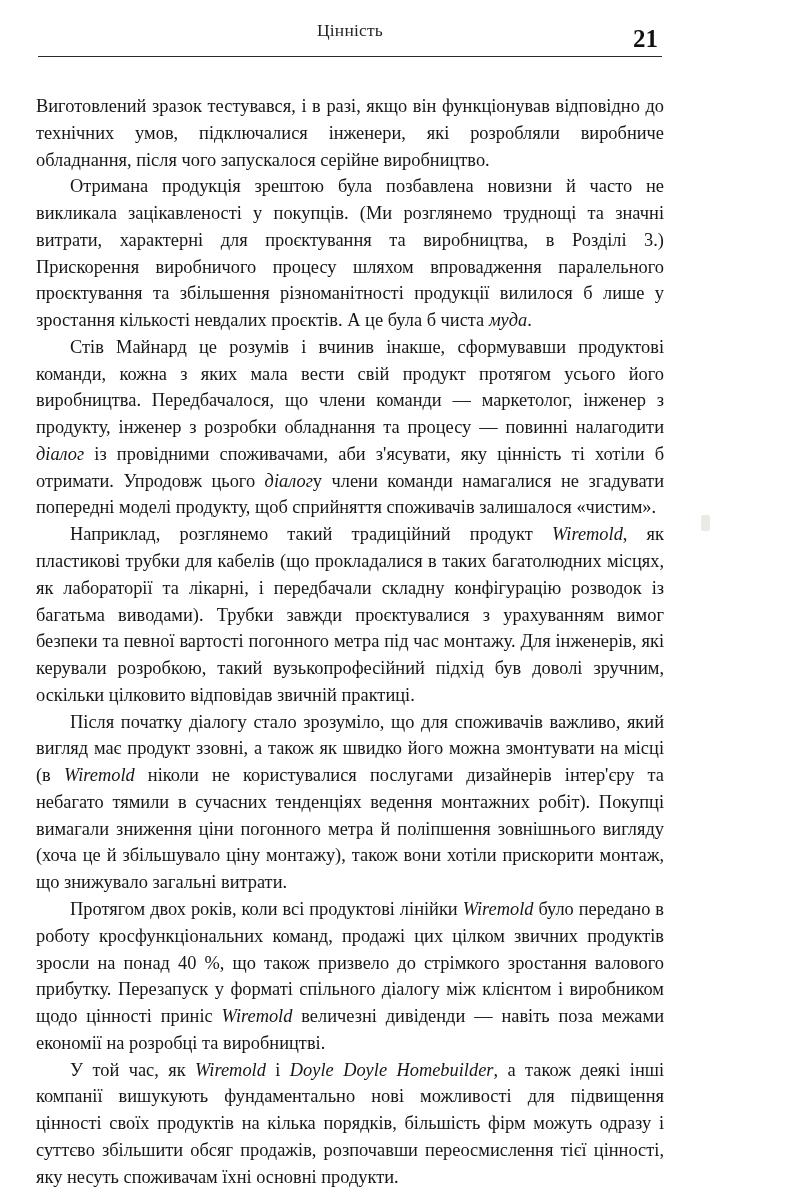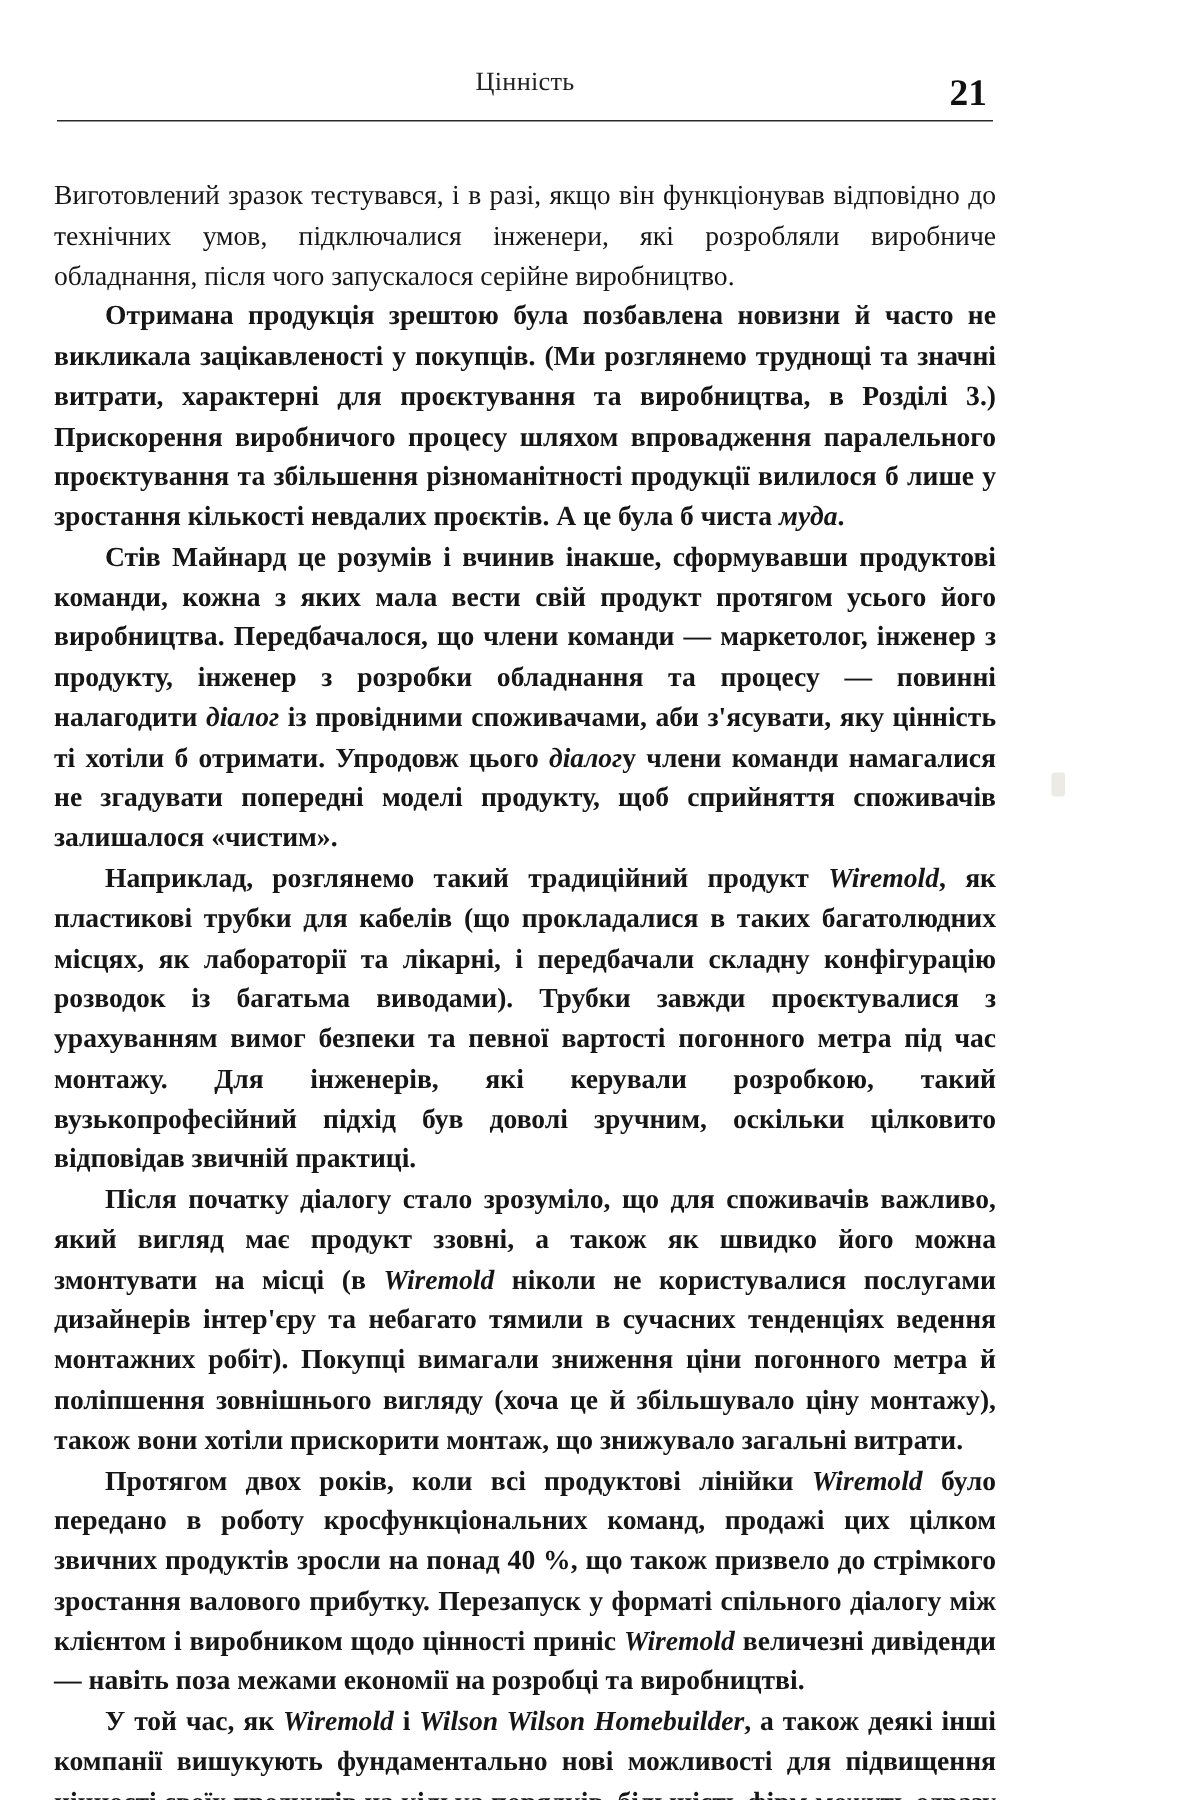--- a/index.html
+++ b/index.html
@@ -12,21 +12,21 @@
     height: 1200px;
     font-family: "Liberation Serif", "DejaVu Serif", serif;
     color: #1a1a1a;
     position: relative;
     overflow: hidden;
   }
   .page {
     width: 720px;
     height: 1200px;
     box-sizing: border-box;
-    padding: 44px 52px 30px 32px;
+    padding: 20px 52px 30px 32px;
     position: relative;
   }
   .running-head {
     display: flex;
     align-items: baseline;
     justify-content: center;
     position: relative;
     height: 30px;
     padding: 0 8px 0 8px;
   }
@@ -56,21 +56,20 @@
     text-justify: inter-word;
     color: #161616;
     padding: 0 4px 0 4px;
     hyphens: manual;
   }
   .body-text p {
     margin: 0;
   }
   .body-text p.indent {
     text-indent: 34px;
-    font-weight: bold;
   }
   .body-text p.first {
     text-indent: 0;
     margin-top: 36px;
   }
   .body-text em {
     font-style: italic;
   }
   
   .edge-mark {
@@ -96,17 +95,17 @@
 
   <hr class="head-rule">
 
   <div class="body-text" id="body-text">
       <p class="first">Виготовлений зразок тестувався, і в разі, якщо він функціонував відповідно до технічних умов, підключалися інженери, які розробляли виробниче обладнання, після чого запускалося серійне виробництво.</p>
       <p class="indent">Отримана продукція зрештою була позбавлена новизни й часто не викликала зацікавленості у покупців. (Ми розглянемо труднощі та значні витрати, характерні для проєктування та виробництва, в Розділі 3.) Прискорення виробничого процесу шляхом впровадження паралельного проєктування та збільшення різноманітності продукції вилилося б лише у зростання кількості невдалих проєктів. А це була б чиста <em>муда</em>.</p>
       <p class="indent">Стів Майнард це розумів і вчинив інакше, сформувавши продуктові команди, кожна з яких мала вести свій продукт протягом усього його виробництва. Передбачалося, що члени команди — маркетолог, інженер з продукту, інженер з розробки обладнання та процесу — повинні налагодити <em>діалог</em> із провідними споживачами, аби з'ясувати, яку цінність ті хотіли б отримати. Упродовж цього <em>діалог</em>у члени команди намагалися не згадувати попередні моделі продукту, щоб сприйняття споживачів залишалося «чистим».</p>
       <p class="indent">Наприклад, розглянемо такий традиційний продукт <em>Wiremold</em>, як пластикові трубки для кабелів (що прокладалися в таких багатолюдних місцях, як лабораторії та лікарні, і передбачали складну конфігурацію розводок із багатьма виводами). Трубки завжди проєктувалися з урахуванням вимог безпеки та певної вартості погонного метра під час монтажу. Для інженерів, які керували розробкою, такий вузькопрофесійний підхід був доволі зручним, оскільки цілковито відповідав звичній практиці.</p>
       <p class="indent">Після початку діалогу стало зрозуміло, що для споживачів важливо, який вигляд має продукт ззовні, а також як швидко його можна змонтувати на місці (в <em>Wiremold</em> ніколи не користувалися послугами дизайнерів інтер'єру та небагато тямили в сучасних тенденціях ведення монтажних робіт). Покупці вимагали зниження ціни погонного метра й поліпшення зовнішнього вигляду (хоча це й збільшувало ціну монтажу), також вони хотіли прискорити монтаж, що знижувало загальні витрати.</p>
       <p class="indent">Протягом двох років, коли всі продуктові лінійки <em>Wiremold</em> було передано в роботу кросфункціональних команд, продажі цих цілком звичних продуктів зросли на понад 40 %, що також призвело до стрімкого зростання валового прибутку. Перезапуск у форматі спільного діалогу між клієнтом і виробником щодо цінності приніс <em>Wiremold</em> величезні дивіденди — навіть поза межами економії на розробці та виробництві.</p>
-      <p class="indent">У той час, як <em>Wiremold</em> і <em>Wilson Wilson Homebuilder</em>, а також деякі інші компанії вишукують фундаментально нові можливості для підвищення цінності своїх продуктів на кілька порядків, більшість фірм можуть одразу і суттєво збільшити обсяг продажів, розпочавши переосмислення тієї цінності, яку несуть споживачам їхні основні продукти.</p>
+      <p class="indent">У той час, як <em>Wiremold</em> і <em>Doyle Doyle Homebuilder</em>, а також деякі інші компанії вишукують фундаментально нові можливості для підвищення цінності своїх продуктів на кілька порядків, більшість фірм можуть одразу і суттєво збільшити обсяг продажів, розпочавши переосмислення тієї цінності, яку несуть споживачам їхні основні продукти.</p>
     </div>
 
   <div class="edge-mark"></div>
 </div>
 
 </body></html>

